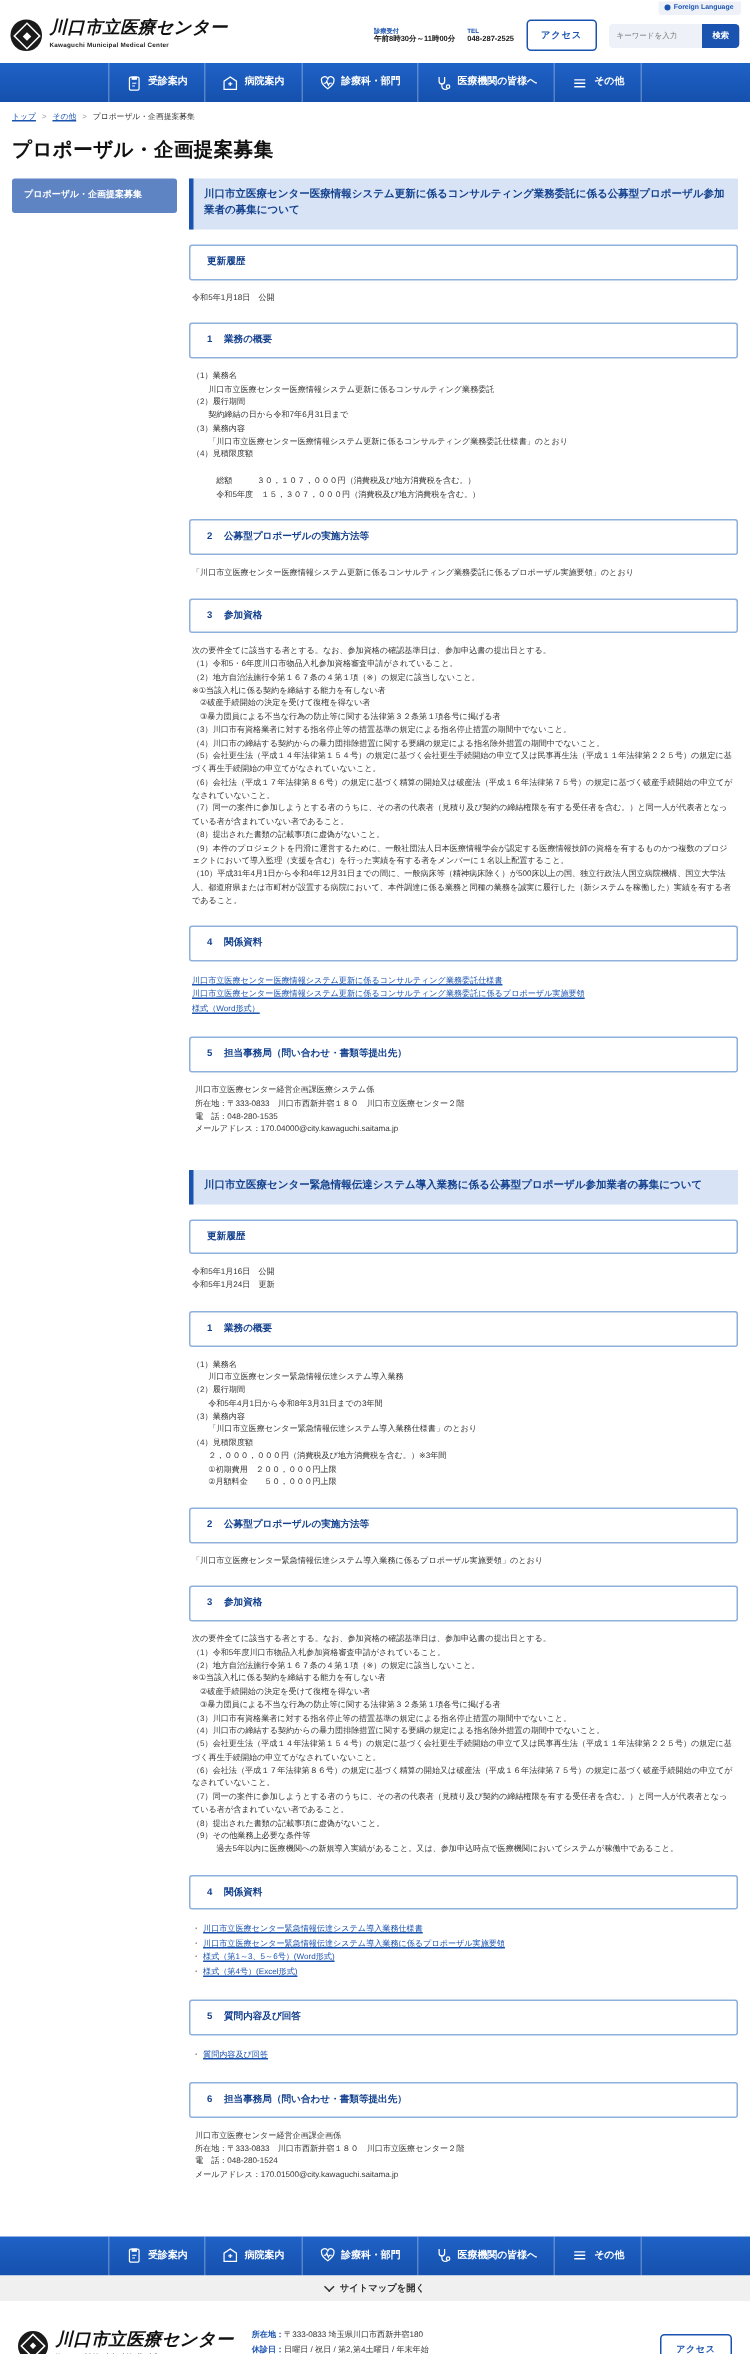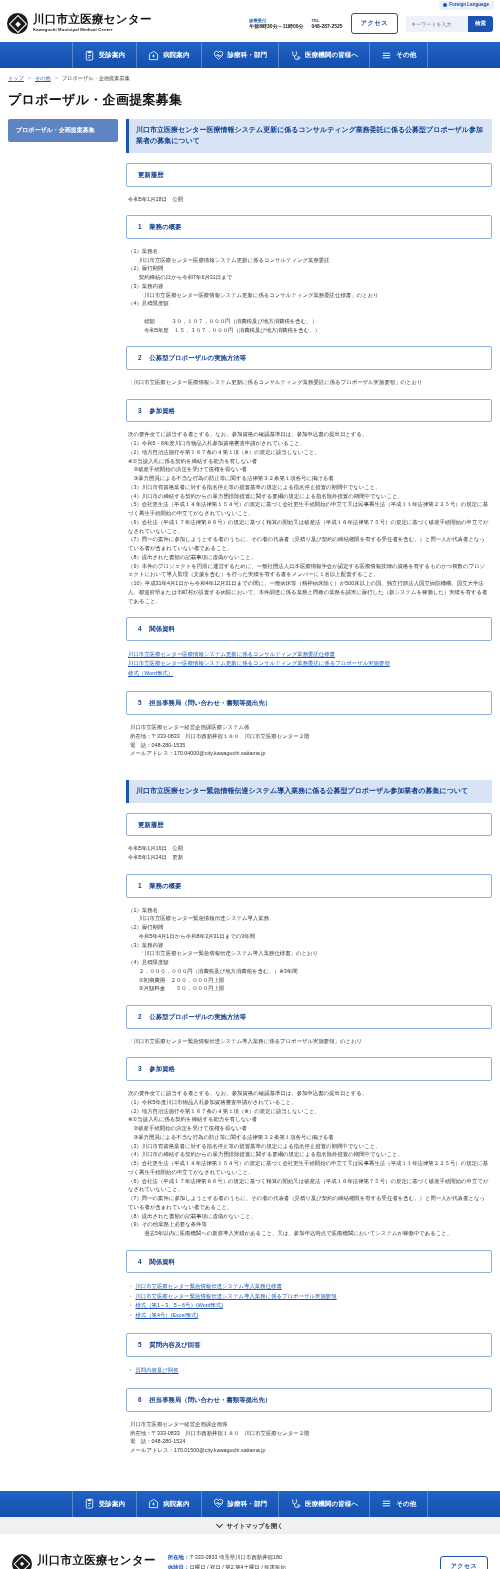--- a/index.html
+++ b/index.html
@@ -69,20 +69,21 @@
     transform: translate(-50%,-50%) rotate(45deg);
     background: #fff;
   }
   .logo-text-jp {
     font-size: 11.5px;
     font-weight: bold;
     letter-spacing: .3px;
     color: #111;
     white-space: nowrap;
     line-height: 1.15;
+    font-style: italic;
   }
   .logo-text-en {
     font-size: 4.2px;
     font-weight: bold;
     letter-spacing: .18px;
     color: #222;
     white-space: nowrap;
     margin-top: 1px;
   }
   .hdr-right {

